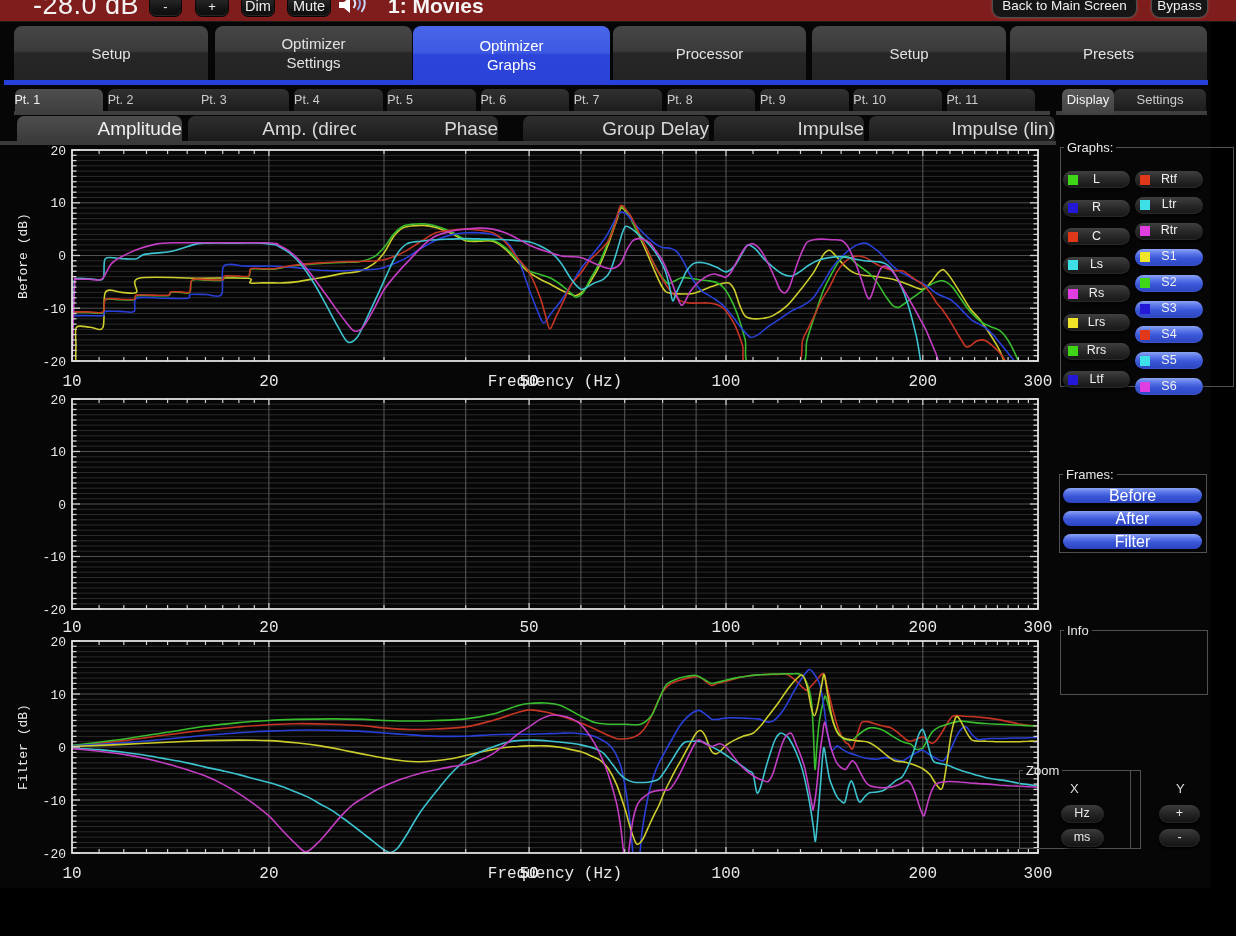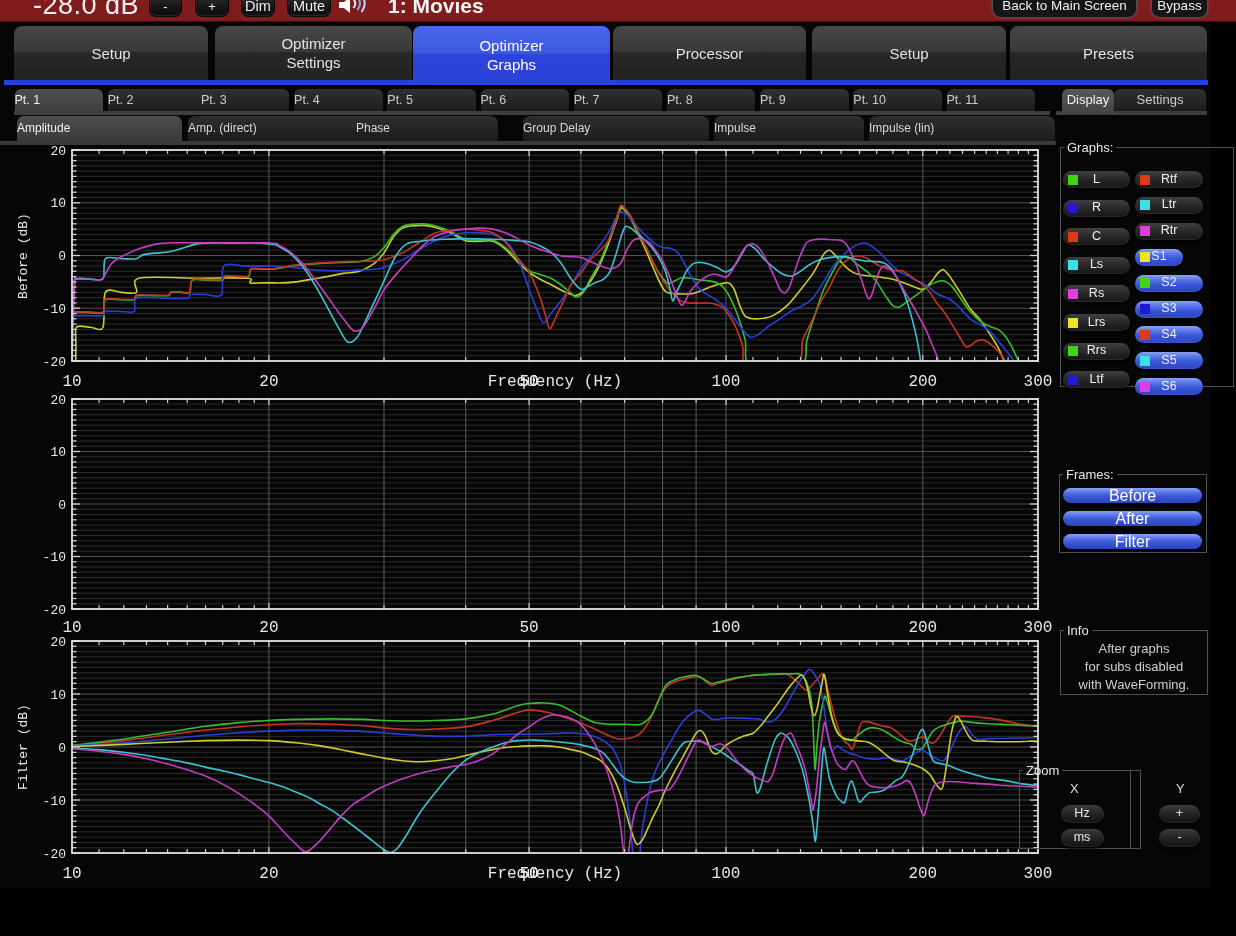--- a/index.html
+++ b/index.html
@@ -17,21 +17,21 @@
 .mtab.sel{background:linear-gradient(180deg,#4a67ea 0%,#3d58e2 46%,#2c44da 50%,#2b42d8 100%);z-index:2;color:#fff}
 #bluebar{position:absolute;left:4px;top:80px;width:1204px;height:5px;background:#2640dc;z-index:1}
 
 .ptab{position:absolute;top:89px;height:22px;background:linear-gradient(180deg,#313131,#252525 60%,#1c1c1c);border-radius:6px 6px 0 0;color:#ccc;font-size:12.5px;text-align:left;line-height:22px}
 .ptab.sel{background:linear-gradient(180deg,#4e4e4e,#3e3e3e);color:#f0f0f0;height:25px;z-index:2}
 #ptbar{position:absolute;left:14px;top:111px;width:1036px;height:3.5px;background:#3e3e3e}
 #dsbar{position:absolute;left:1056px;top:111px;width:151px;height:3.5px;background:#3e3e3e}
 .dtab{position:absolute;top:89px;height:22px;background:linear-gradient(180deg,#313131,#252525 60%,#1c1c1c);border-radius:6px 6px 0 0;color:#ccc;font-size:13px;text-align:center;line-height:22px}
 .dtab.sel{background:linear-gradient(180deg,#585858,#424242);color:#f2f2f2;height:25px;z-index:2}
 
-.atab{position:absolute;top:116px;height:25px;background:linear-gradient(180deg,#2f2f2f,#232323 60%,#1b1b1b);border-radius:7px 7px 0 0;color:#d8d8d8;font-size:12px;text-align:left;line-height:25px}
+.atab{position:absolute;top:116px;height:25px;background:linear-gradient(180deg,#2f2f2f,#232323 60%,#1b1b1b);border-radius:7px 7px 0 0;color:#d8d8d8;font-size:19px;text-align:right;line-height:25px}
 .atab.sel{background:linear-gradient(180deg,#4e4e4e,#3a3a3a);color:#f0f0f0;z-index:2}
 #ambar{position:absolute;left:0px;top:141px;width:1056px;height:3.5px;background:#3a3a3a}
 
 fieldset{position:absolute;border:1px solid #515151;color:#ddd;font-size:13px}
 fieldset legend{margin-left:3px;padding:0 3px;color:#e8e8e8}
 .lbtn{position:absolute;height:17px;background:linear-gradient(180deg,#404040,#2a2a2a 45%,#161616);border-radius:9px;box-shadow:0 2px 2px rgba(0,0,0,0.8), inset 0 -1px 1px rgba(255,255,255,0.08);color:#f0f0f0;font-size:12.5px}
 .lbtn i{position:absolute;left:5px;top:3.5px;width:10px;height:10px}
 .lbtn span{position:absolute;left:0;right:0;text-align:center;top:0.5px}
 .lbtn.blue{background:linear-gradient(180deg,#8ba3f4 0%,#5b76e8 28%,#3a57d8 55%,#2c44c0 100%)}
 .fbtn{position:absolute;height:15px;background:linear-gradient(180deg,#8ba3f4 0%,#5b76e8 28%,#3a57d8 55%,#2c44c0 100%);border-radius:8px;color:#fff;font-size:16px;text-align:center;line-height:15px;box-shadow:0 2px 2px rgba(0,0,0,0.8)}
@@ -811,21 +811,21 @@
     <span>Rtf</span>
   </div>
 <div class="lbtn" style="left:1135px;top:196.9px;width:68px">
     <i style="background:#3ee0e8"></i>
     <span>Ltr</span>
   </div>
 <div class="lbtn" style="left:1135px;top:222.8px;width:68px">
     <i style="background:#e03ee0"></i>
     <span>Rtr</span>
   </div>
-<div class="lbtn blue" style="left:1135px;top:248.7px;width:48px">
+<div class="lbtn blue" style="left:1135px;top:248.7px;width:68px">
     <i style="background:#f0e428"></i>
     <span>S1</span>
   </div>
 <div class="lbtn blue" style="left:1135px;top:274.6px;width:68px">
     <i style="background:#3ed616"></i>
     <span>S2</span>
   </div>
 <div class="lbtn blue" style="left:1135px;top:300.5px;width:68px">
     <i style="background:#2218d6"></i>
     <span>S3</span>
@@ -843,21 +843,20 @@
     <span>S6</span>
   </div>
 <fieldset style="left:1059px;top:467px;width:148px;height:86px">
     <legend>Frames:</legend>
   </fieldset>
 <div class="fbtn" style="left:1063px;top:488px;width:139px">Before</div>
 <div class="fbtn" style="left:1063px;top:511px;width:139px">After</div>
 <div class="fbtn" style="left:1063px;top:533.5px;width:139px">Filter</div>
 <fieldset style="left:1060px;top:623px;width:148px;height:72px">
     <legend>Info</legend>
-<div style="text-align:center;color:#d0d0d0;line-height:18px;padding-top:2px">After graphs<br>for subs disabled<br>with WaveForming.</div>
   </fieldset>
 <fieldset style="left:1019px;top:763px;width:122px;height:85.5px">
     <legend>Zoom</legend>
   </fieldset>
 <div style="position:absolute;left:1130px;top:771px;width:1px;height:77px;background:#515151"></div>
 <div style="position:absolute;left:1070px;top:781px;color:#ddd;font-size:13px">X</div>
 <div style="position:absolute;left:1176px;top:781px;color:#ddd;font-size:13px">Y</div>
 <div class="zbtn" style="left:1060.5px;top:804.5px;width:43px">Hz</div>
 <div class="zbtn" style="left:1060.5px;top:828.5px;width:43px">ms</div>
 <div class="zbtn" style="left:1159px;top:804.5px;width:41px">+</div>

